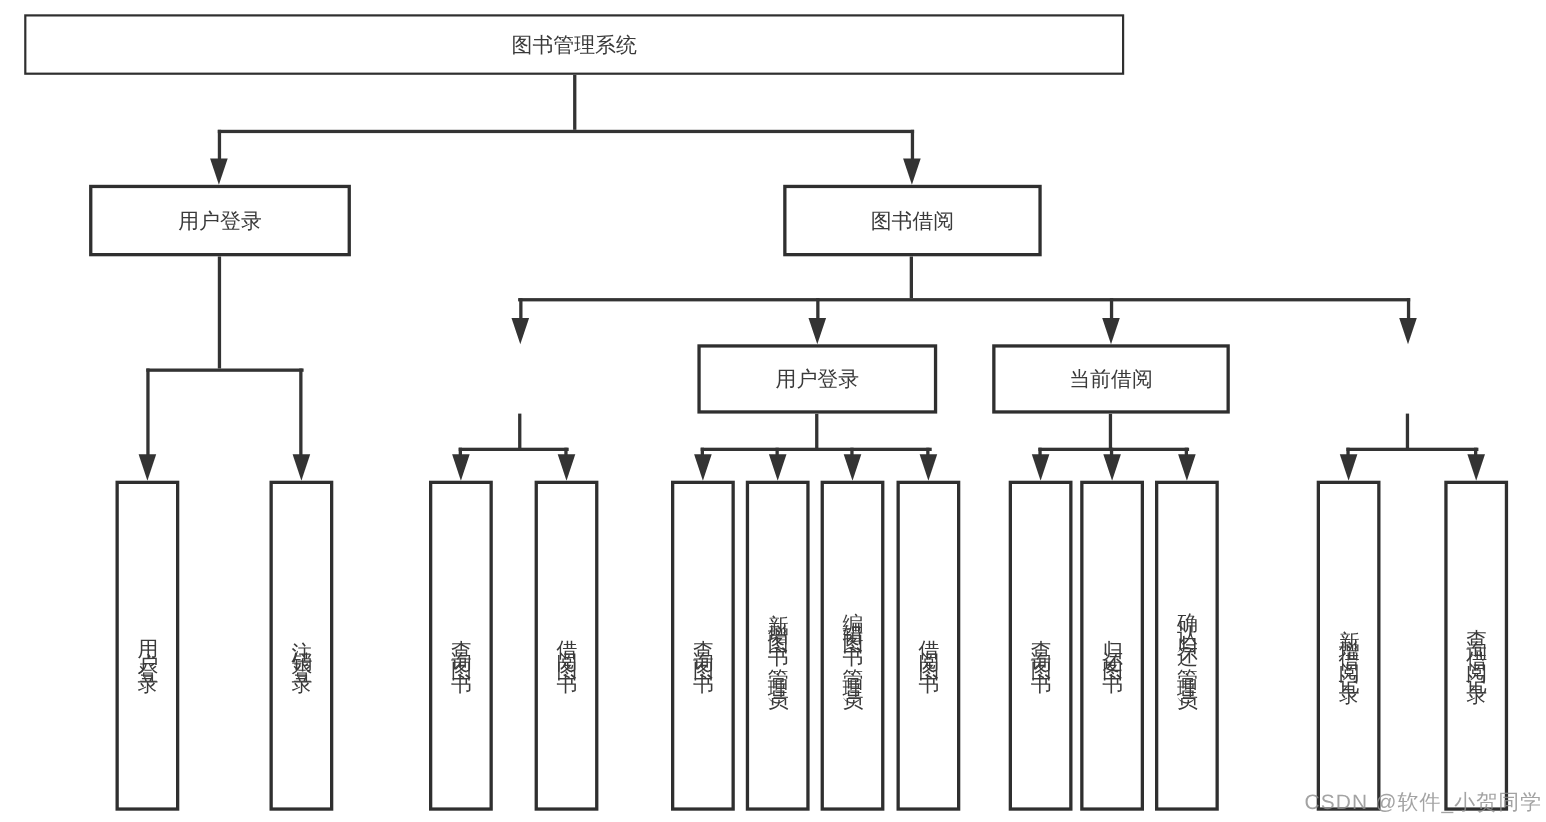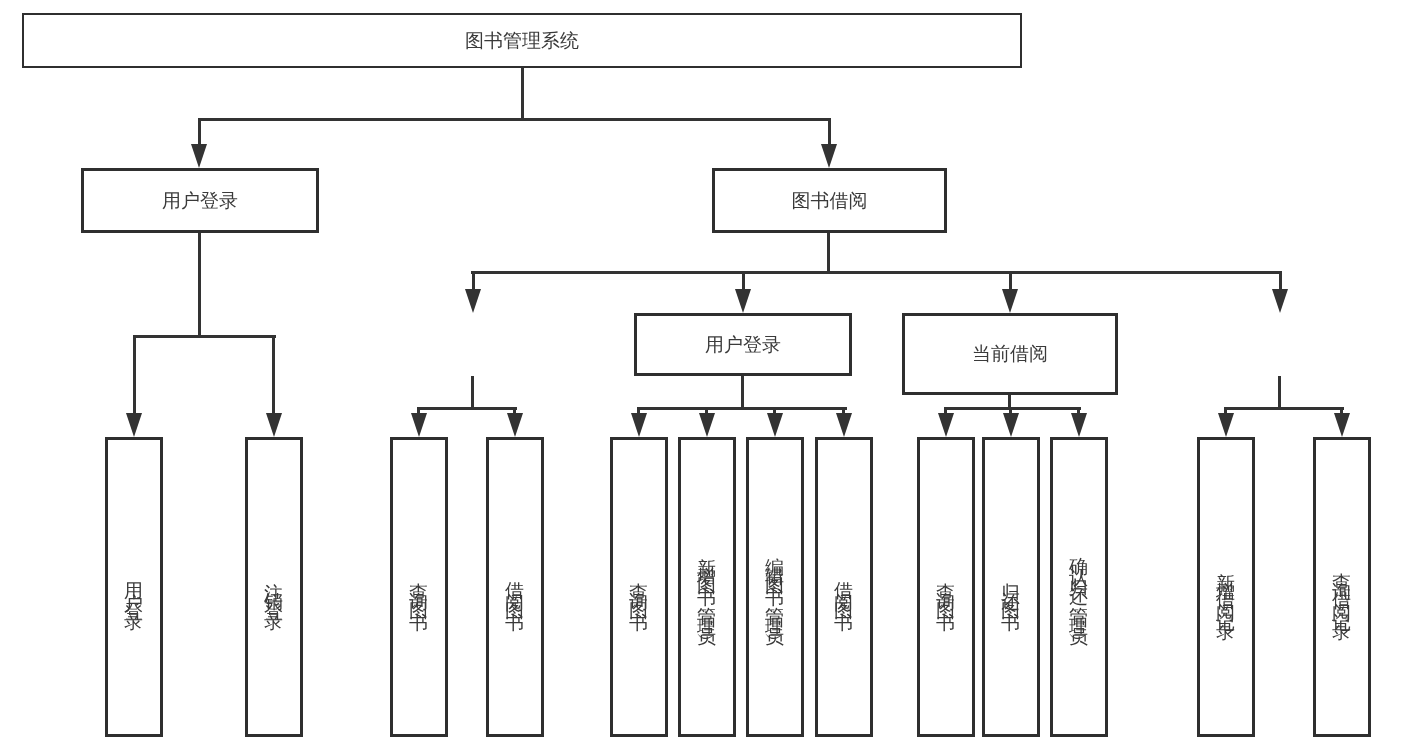--- a/index.html
+++ b/index.html
@@ -100,21 +100,21 @@
   <div class="box" style="left:81px;top:168px;width:238px;height:65px;">
     <span>用户登录</span>
   </div>
   <div class="box" style="left:712px;top:168px;width:235px;height:65px;">
     <span>图书借阅</span>
   </div>
 
   <div class="box" style="left:634px;top:313px;width:218px;height:63px;">
     <span>用户登录</span>
   </div>
-  <div class="box" style="left:902px;top:313px;width:216px;height:82px;">
+  <div class="box" style="left:902px;top:313px;width:216px;height:63px;">
     <span>当前借阅</span>
   </div>
 
   <div class="box leaf" style="left:105px;top:437px;width:58px;height:300px;">
     <span>用户登录</span>
   </div>
   <div class="box leaf" style="left:245px;top:437px;width:58px;height:300px;">
     <span>注销登录</span>
   </div>
 
@@ -148,13 +148,14 @@
     <span>确认归还（管理员）</span>
   </div>
 
   <div class="box leaf" style="left:1197px;top:437px;width:58px;height:300px;">
     <span>新增借阅记录</span>
   </div>
   <div class="box leaf" style="left:1313px;top:437px;width:58px;height:300px;">
     <span>查询借阅记录</span>
   </div>
 
+  <div class="watermark">CSDN @软件_小贺同学</div>
 </div>
 
 </body></html>

